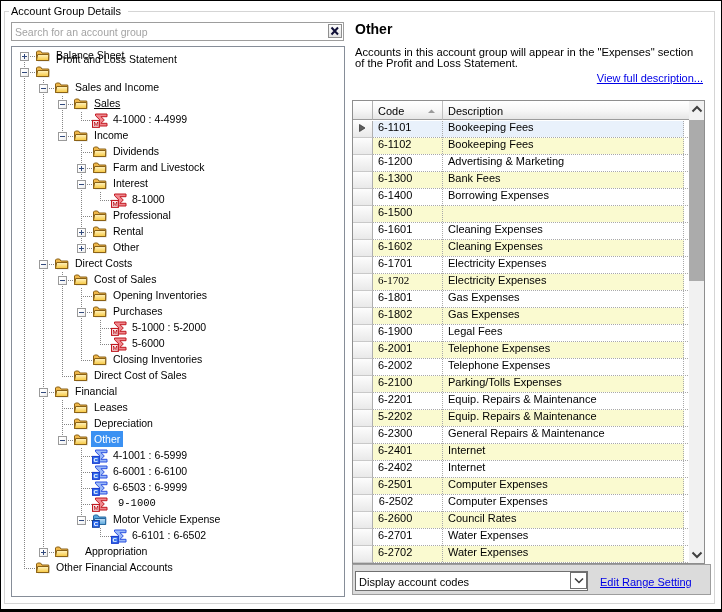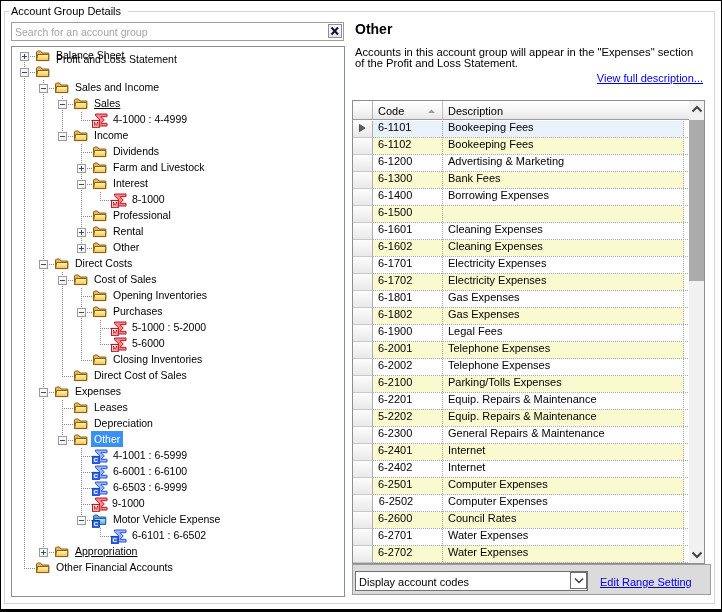--- a/index.html
+++ b/index.html
@@ -217,21 +217,21 @@
 <path d="M1.5 11.5 l1.2-6 h11 l-0.2 6 z" fill="url(#fgrad)" stroke="#8a6116" stroke-width="1"></path>
 </svg><div class="trow" style="left:94px;top:367px;">Direct Cost of Sales</div>
 <div class="hdot" style="left:43px;top:392px;width:11px"></div>
 <svg class="abs" style="left:54px;top:385px" width="16" height="14">
 <path d="M3 12.5 h11.8 v-8 h-7 l-1.5 -2 h-3 z" fill="#c9c9c9" opacity="0.55"></path>
 <path d="M1.5 11.5 v-8.5 l1-1 h3 l1.5 2 h6.7 v7.5 z" fill="#f0b84a" stroke="#8a6116" stroke-width="1"></path>
 <path d="M1.5 11.5 l1.2-6 h11 l-0.2 6 z" fill="url(#fgrad)" stroke="#8a6116" stroke-width="1"></path>
 </svg><div class="ebox" style="left:39px;top:388px">
       <i style="left:1px;top:3px;width:5px;height:1px"></i>
     </div>
-<div class="trow" style="left:75px;top:383px;">Expenses</div>
+<div class="trow" style="left:75px;top:383px;">Financial</div>
 <div class="hdot" style="left:62px;top:408px;width:11px"></div>
 <svg class="abs" style="left:73px;top:401px" width="16" height="14">
 <path d="M3 12.5 h11.8 v-8 h-7 l-1.5 -2 h-3 z" fill="#c9c9c9" opacity="0.55"></path>
 <path d="M1.5 11.5 v-8.5 l1-1 h3 l1.5 2 h6.7 v7.5 z" fill="#f0b84a" stroke="#8a6116" stroke-width="1"></path>
 <path d="M1.5 11.5 l1.2-6 h11 l-0.2 6 z" fill="url(#fgrad)" stroke="#8a6116" stroke-width="1"></path>
 </svg><div class="trow" style="left:94px;top:399px;">Leases</div>
 <div class="hdot" style="left:62px;top:424px;width:11px"></div>
 <svg class="abs" style="left:73px;top:417px" width="16" height="14">
 <path d="M3 12.5 h11.8 v-8 h-7 l-1.5 -2 h-3 z" fill="#c9c9c9" opacity="0.55"></path>
 <path d="M1.5 11.5 v-8.5 l1-1 h3 l1.5 2 h6.7 v7.5 z" fill="#f0b84a" stroke="#8a6116" stroke-width="1"></path>
@@ -262,21 +262,21 @@
 <svg class="abs" style="left:92px;top:481px" width="16" height="15">
       <path d="M3.5 1 L15 1 15 3.7 9 3.7 12.3 7 9 10.3 15 10.3 15 13 3.5 13 3.5 11.3 7.9 7 3.5 2.7 Z" fill="#9ab8f8" stroke="#2b50e0" stroke-width="1" stroke-linejoin="round"></path>
       <rect x="0.5" y="7.5" width="6.8" height="6.8" fill="#3a76ee" stroke="#1d3fd0" stroke-width="1.2"></rect>
       <text x="1.5" y="13.2" font-size="6.2" font-weight="bold" fill="#ffffff" font-family="Liberation Sans">C</text>
     </svg><div class="trow" style="left:113px;top:479px;">6-6503 : 6-9999</div>
 <div class="hdot" style="left:81px;top:504px;width:11px"></div>
 <svg class="abs" style="left:92px;top:497px" width="16" height="15">
       <path d="M3.5 1 L15 1 15 3.7 9 3.7 12.3 7 9 10.3 15 10.3 15 13 3.5 13 3.5 11.3 7.9 7 3.5 2.7 Z" fill="#f0868c" stroke="#c01820" stroke-width="1" stroke-linejoin="round"></path>
       <rect x="0.5" y="7.5" width="6.8" height="6.8" fill="#ffffff" stroke="#c01820" stroke-width="1.2"></rect>
       <text x="1.5" y="13.2" font-size="6.2" font-weight="bold" fill="#c01820" font-family="Liberation Sans">M</text>
-    </svg><div class="trow" style="left:112px;top:495px;">9-1000</div>
+    </svg><div class="trow" style="left:118px;top:495px;font-family:Liberation Mono, monospace;">9-1000</div>
 <div class="hdot" style="left:81px;top:520px;width:11px"></div>
 <svg class="abs" style="left:92px;top:513px" width="16" height="15">
 <path d="M1.5 11.5 v-8.5 l1-1 h3 l1.5 2 h6.7 v7.5 z" fill="#58a6dc" stroke="#27689f" stroke-width="1"></path>
 <path d="M1.5 11.5 l1.2-6 h11 l-0.2 6 z" fill="url(#bgrad)" stroke="#27689f" stroke-width="1"></path>
 <rect x="0.5" y="7.5" width="6.8" height="6.8" fill="#2e6cf0" stroke="#123f9e" stroke-width="1"></rect>
 <text x="1.7" y="13.2" font-size="6.2" font-weight="bold" fill="#fff" font-family="Liberation Sans">C</text>
 </svg><div class="ebox" style="left:77px;top:516px">
       <i style="left:1px;top:3px;width:5px;height:1px"></i>
     </div>
 <div class="trow" style="left:113px;top:511px;">Motor Vehicle Expense</div>
@@ -288,21 +288,21 @@
     </svg><div class="trow" style="left:132px;top:527px;">6-6101 : 6-6502</div>
 <div class="hdot" style="left:43px;top:552px;width:11px"></div>
 <svg class="abs" style="left:54px;top:545px" width="16" height="14">
 <path d="M3 12.5 h11.8 v-8 h-7 l-1.5 -2 h-3 z" fill="#c9c9c9" opacity="0.55"></path>
 <path d="M1.5 11.5 v-8.5 l1-1 h3 l1.5 2 h6.7 v7.5 z" fill="#f0b84a" stroke="#8a6116" stroke-width="1"></path>
 <path d="M1.5 11.5 l1.2-6 h11 l-0.2 6 z" fill="url(#fgrad)" stroke="#8a6116" stroke-width="1"></path>
 </svg><div class="ebox" style="left:39px;top:548px">
       <i style="left:1px;top:3px;width:5px;height:1px"></i>
       <i style="left:3px;top:1px;width:1px;height:5px"></i>
     </div>
-<div class="trow" style="left:75px;top:543px;text-decoration:underline;">Appropriation</div>
+<div class="trow" style="left:85px;top:543px;">Appropriation</div>
 <div class="hdot" style="left:24px;top:568px;width:11px"></div>
 <svg class="abs" style="left:35px;top:561px" width="16" height="14">
 <path d="M3 12.5 h11.8 v-8 h-7 l-1.5 -2 h-3 z" fill="#c9c9c9" opacity="0.55"></path>
 <path d="M1.5 11.5 v-8.5 l1-1 h3 l1.5 2 h6.7 v7.5 z" fill="#f0b84a" stroke="#8a6116" stroke-width="1"></path>
 <path d="M1.5 11.5 l1.2-6 h11 l-0.2 6 z" fill="url(#fgrad)" stroke="#8a6116" stroke-width="1"></path>
 </svg><div class="trow" style="left:56px;top:559px;">Other Financial Accounts</div>
 <div class="abs" style="left:355px;top:21.5px;width:200px;height:15px;font-weight:bold;font-size:14px;line-height:15px;">Other</div>
 <div class="abs" style="left:355px;top:47.4px;width:360px;font-size:11.2px;line-height:10.6px;">Accounts in this account group will appear in the "Expenses" section<br>of the Profit and Loss Statement.</div>
 <div class="abs" style="left:499px;top:71.7px;width:204px;text-align:right;color:#0000e6;text-decoration:underline;font-size:11px;">View full description...</div>
 <div class="abs" style="left:352px;top:100px;width:353px;height:464px;border:1px solid #8e8e8e;box-sizing:border-box;background:#fff;"></div>
@@ -354,21 +354,21 @@
 <div class="cell" style="left:378px;top:240px;width:60px;">6-1602</div>
 <div class="cell" style="left:448px;top:240px;width:230px;">Cleaning Expenses</div>
 <div class="abs" style="left:373px;top:257px;width:311px;height:16px;background:#fff;"></div>
 <div class="hdot" style="left:373px;top:273px;width:316px;background:repeating-linear-gradient(to right,#a9a9a9 0 1px,transparent 1px 2px);"></div>
 <div class="abs" style="left:353px;top:257px;width:20px;height:17px;background:linear-gradient(#fdfdfd,#e9e9e9);border-right:1px solid #aeaeae;border-bottom:1px solid #c9c9c9;box-sizing:border-box;"></div>
 <div class="cell" style="left:378px;top:257px;width:60px;">6-1701</div>
 <div class="cell" style="left:448px;top:257px;width:230px;">Electricity Expenses</div>
 <div class="abs" style="left:373px;top:274px;width:311px;height:16px;background:#fafad0;"></div>
 <div class="hdot" style="left:373px;top:290px;width:316px;background:repeating-linear-gradient(to right,#a9a9a9 0 1px,transparent 1px 2px);"></div>
 <div class="abs" style="left:353px;top:274px;width:20px;height:17px;background:linear-gradient(#fdfdfd,#e9e9e9);border-right:1px solid #aeaeae;border-bottom:1px solid #c9c9c9;box-sizing:border-box;"></div>
-<div class="cell" style="left:378px;top:274px;width:60px;">6-1702</div>
+<div class="cell" style="left:378px;top:274px;width:60px;font-family:Liberation Serif, serif;">6-1702</div>
 <div class="cell" style="left:448px;top:274px;width:230px;">Electricity Expenses</div>
 <div class="abs" style="left:373px;top:291px;width:311px;height:16px;background:#fff;"></div>
 <div class="hdot" style="left:373px;top:307px;width:316px;background:repeating-linear-gradient(to right,#a9a9a9 0 1px,transparent 1px 2px);"></div>
 <div class="abs" style="left:353px;top:291px;width:20px;height:17px;background:linear-gradient(#fdfdfd,#e9e9e9);border-right:1px solid #aeaeae;border-bottom:1px solid #c9c9c9;box-sizing:border-box;"></div>
 <div class="cell" style="left:378px;top:291px;width:60px;">6-1801</div>
 <div class="cell" style="left:448px;top:291px;width:230px;">Gas Expenses</div>
 <div class="abs" style="left:373px;top:308px;width:311px;height:16px;background:#fafad0;"></div>
 <div class="hdot" style="left:373px;top:324px;width:316px;background:repeating-linear-gradient(to right,#a9a9a9 0 1px,transparent 1px 2px);"></div>
 <div class="abs" style="left:353px;top:308px;width:20px;height:17px;background:linear-gradient(#fdfdfd,#e9e9e9);border-right:1px solid #aeaeae;border-bottom:1px solid #c9c9c9;box-sizing:border-box;"></div>
 <div class="cell" style="left:378px;top:308px;width:60px;">6-1802</div>

